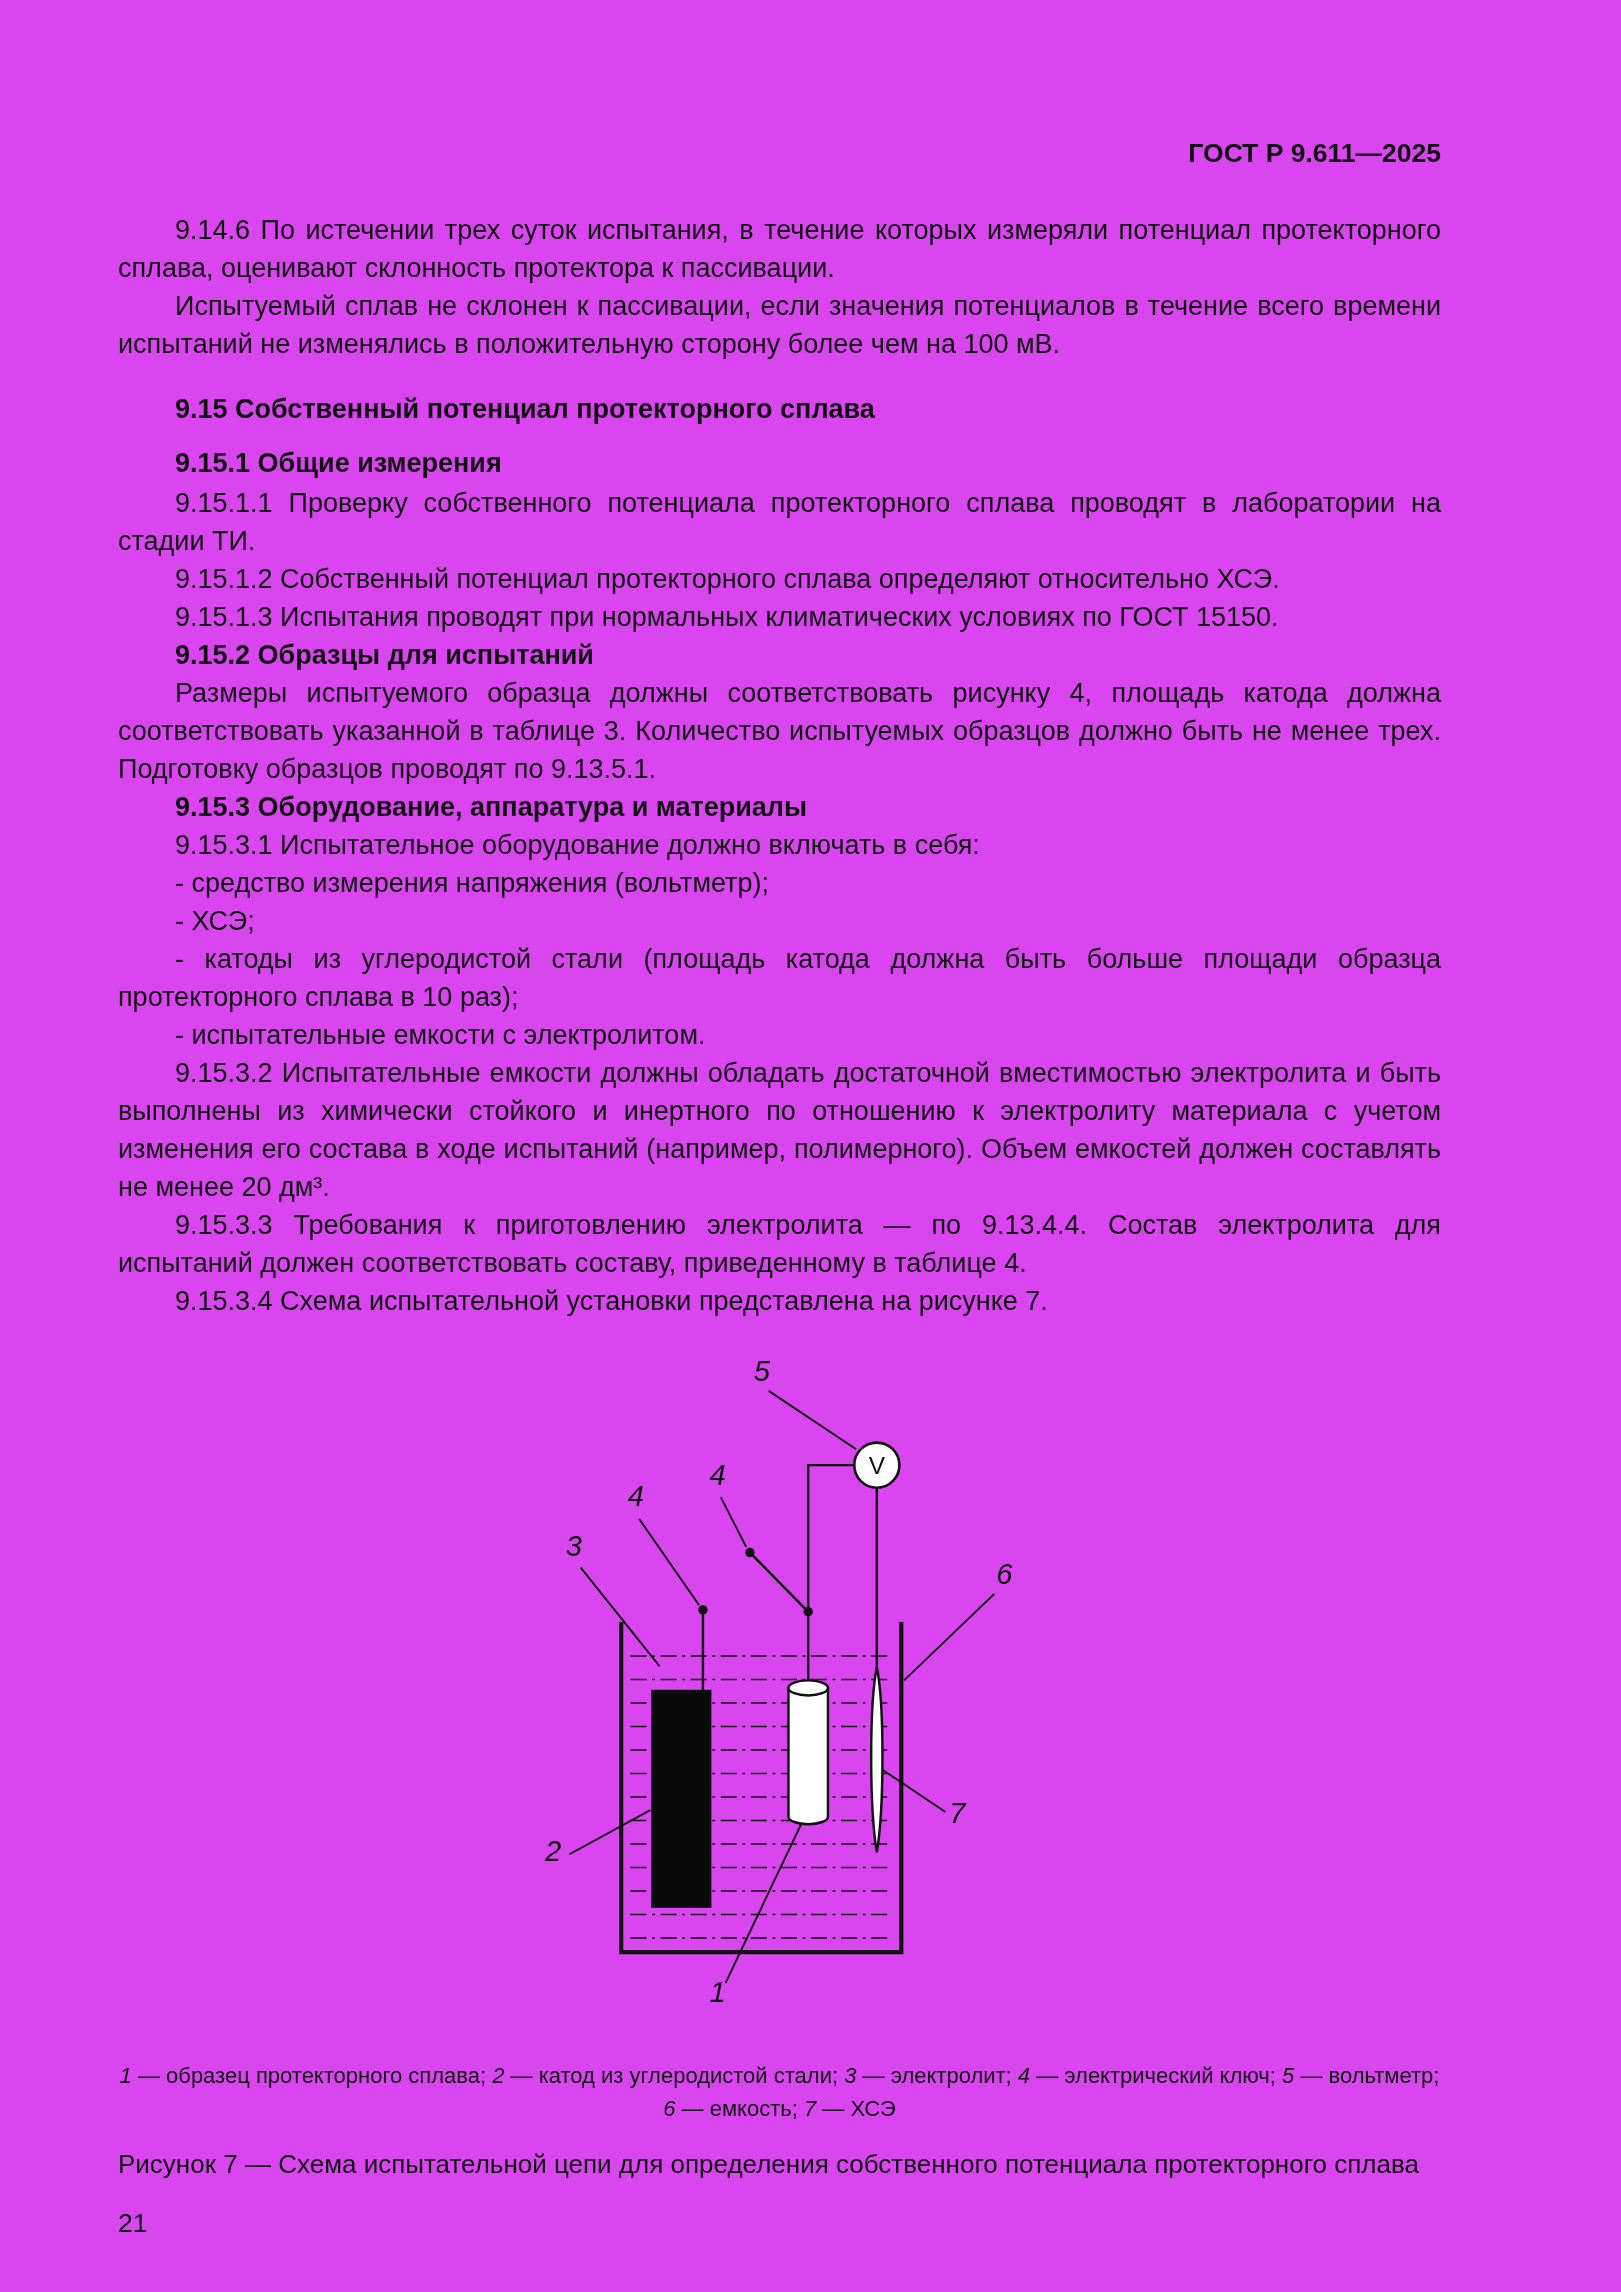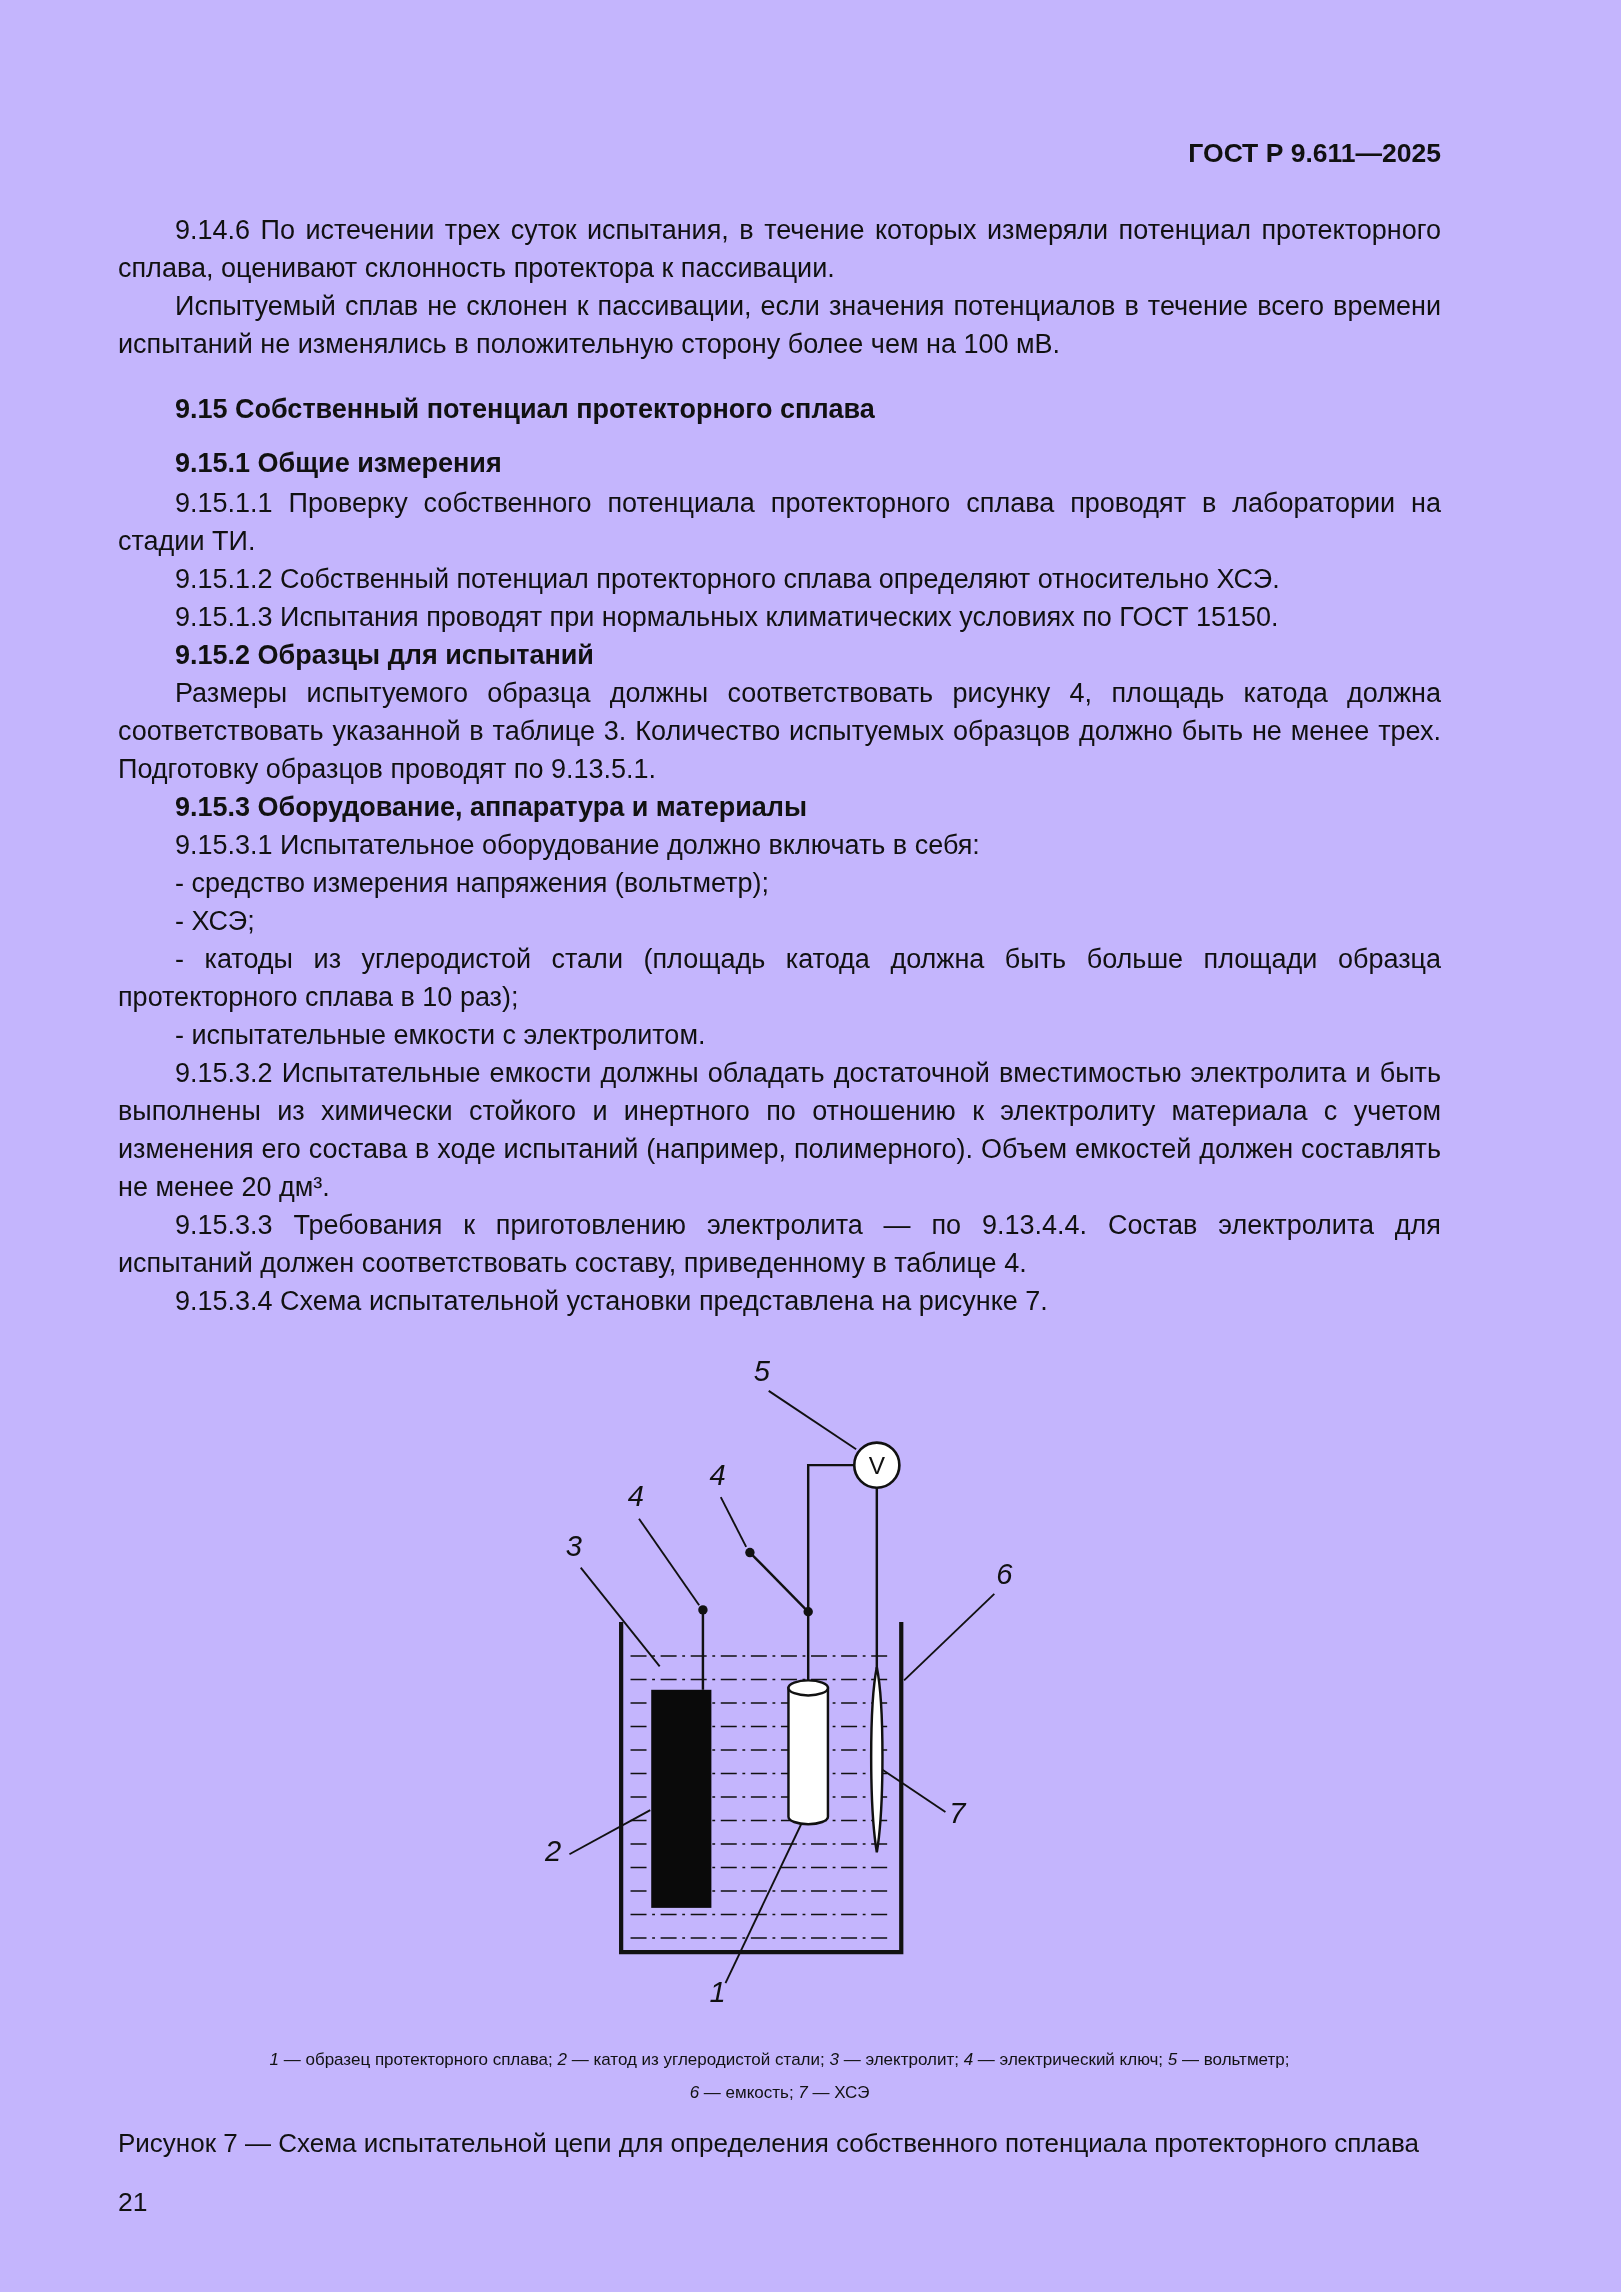--- a/index.html
+++ b/index.html
@@ -1,36 +1,36 @@
 <!DOCTYPE html>
 <html><head>
 <meta charset="utf-8">
 <style>
   html,body {margin:0; padding:0; background:#e8e8e8;}
   .page {
     width:1621px; height:2293px; box-sizing:border-box;
-    margin:0 auto; background:#c4b5fd; color:#111;
+    margin:0 auto; background:#d946ef; color:#111;
     padding:139px 180px 39px 118px; overflow:hidden;
     font-family:"Liberation Sans", sans-serif;
   }
   .doc-header {
     text-align:right; font-weight:700; font-size:26.5px; line-height:29px;
     margin:0 0 43px 0;
   }
   .para {
     font-size:27px; line-height:38px; margin:0;
     text-align:justify; text-indent:57px;
   }
   .para.h2 {font-weight:700; margin:27.4px 0 15.7px 0; text-align:left;}
   .para.h3 {font-weight:700; margin:11.8px 0 2px 0; text-align:left;}
   .para.h4 {font-weight:700; text-align:left;}
   .figure-wrap {margin-top:21.6px; text-align:center;}
   .figure-wrap svg {display:inline-block;}
   .figure-legend {
-    margin-top:11px; font-size:17px; line-height:33px;
+    margin-top:27px; font-size:22px; line-height:33px;
     text-align:center; text-indent:0;
   }
   .figure-legend i {font-style:italic;}
   .figure-caption {
     margin-top:15.7px; font-size:26px; line-height:35px;
     text-align:left; text-indent:0;
   }
   .page-number {
     margin-top:15.7px; text-align:left; font-size:26.5px;
   }

